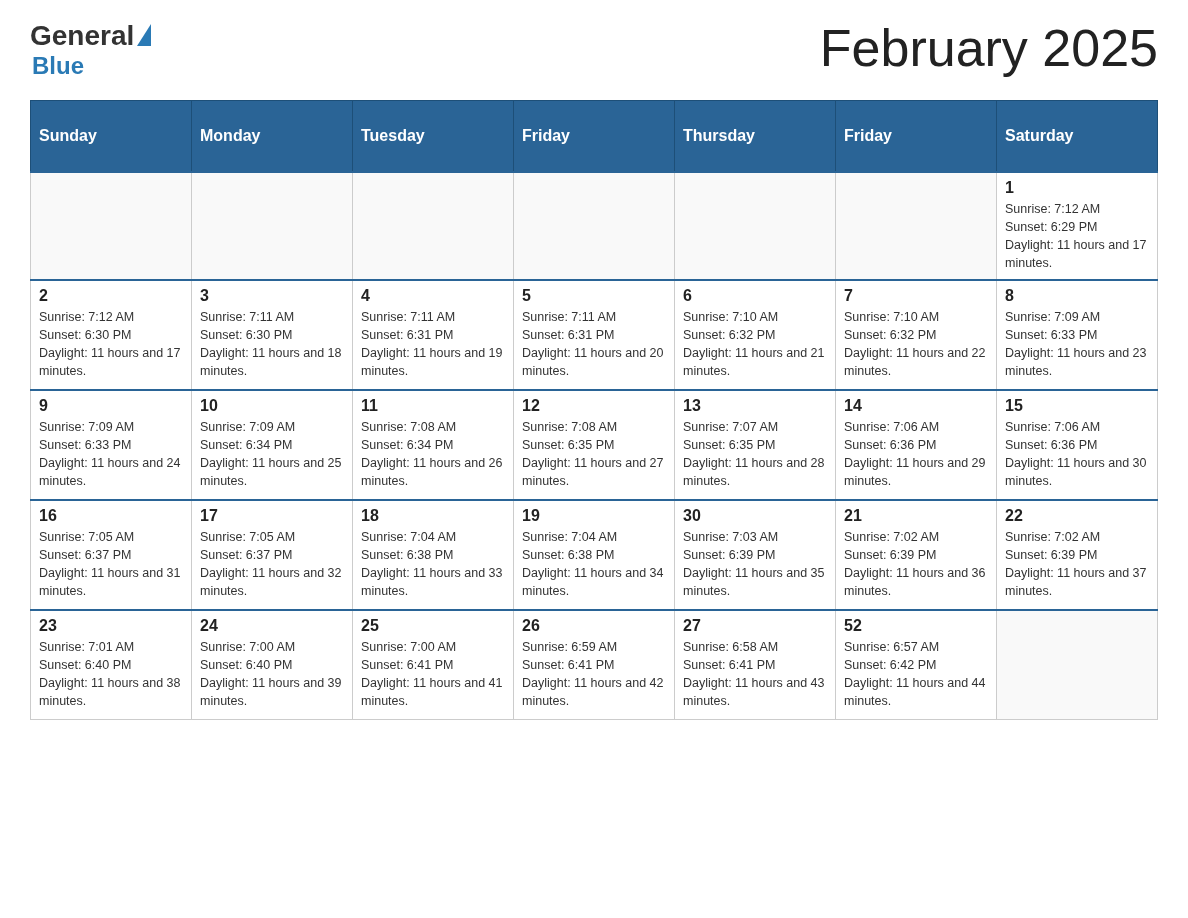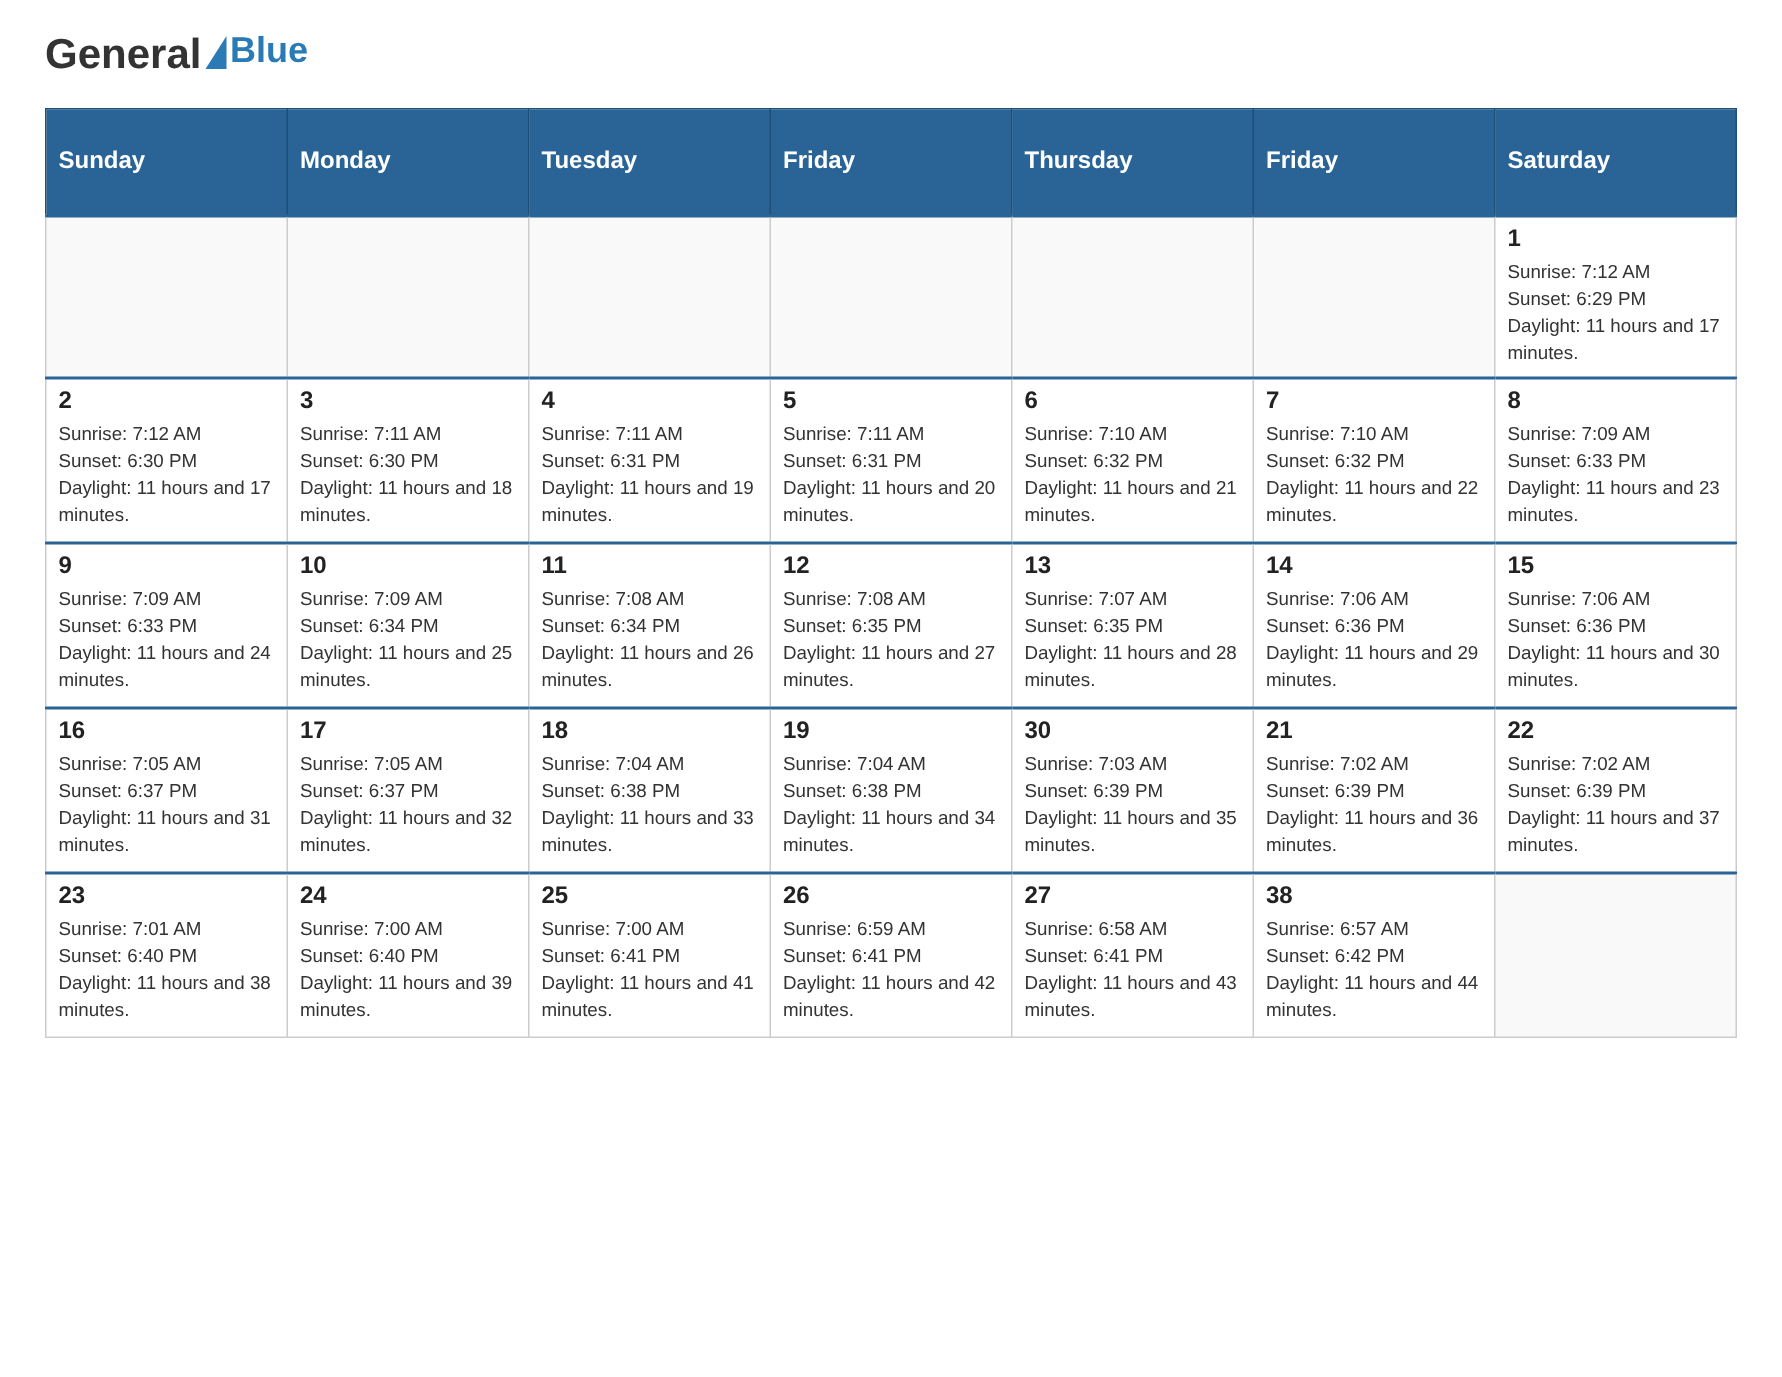--- a/index.html
+++ b/index.html
@@ -11,21 +11,21 @@
       padding: 20px 30px;
     }
     .header {
       display: flex;
       justify-content: space-between;
       align-items: flex-start;
       margin-bottom: 20px;
     }
     .logo {
       display: flex;
-      flex-direction: row;
+      flex-direction: column;
       align-items: flex-start;
     }
     .logo-top {
       display: flex;
       align-items: center;
     }
     .logo-general {
       font-size: 28px;
       font-weight: bold;
       color: #333;
@@ -106,20 +106,21 @@
 
 <div class="header">
   <div class="logo">
     <div class="logo-top">
       <span class="logo-general">General</span>
       <div class="logo-triangle"></div>
     </div>
     <span class="logo-blue">Blue</span>
   </div>
   <div class="title-section">
+    <div class="calendar-title">February 2025</div>
   </div>
 </div>
 
 <table>
   <thead>
     <tr>
     <th>Sunday</th>
         <th>Monday</th>
         <th>Tuesday</th>
         <th>Friday</th>
@@ -300,21 +301,21 @@
 Sunset: 6:41 PM
 Daylight: 11 hours and 42 minutes.</div>
         </td>
         <td>
           <span class="day-number">27</span>
           <div class="day-info" style="white-space: pre-line;">Sunrise: 6:58 AM
 Sunset: 6:41 PM
 Daylight: 11 hours and 43 minutes.</div>
         </td>
         <td>
-          <span class="day-number">38</span>
+          <span class="day-number">52</span>
           <div class="day-info" style="white-space: pre-line;">Sunrise: 6:57 AM
 Sunset: 6:42 PM
 Daylight: 11 hours and 44 minutes.</div>
         </td>
         <td class="empty-cell"></td>
       </tr>
     </tbody>
 </table>
 
 </body></html>

